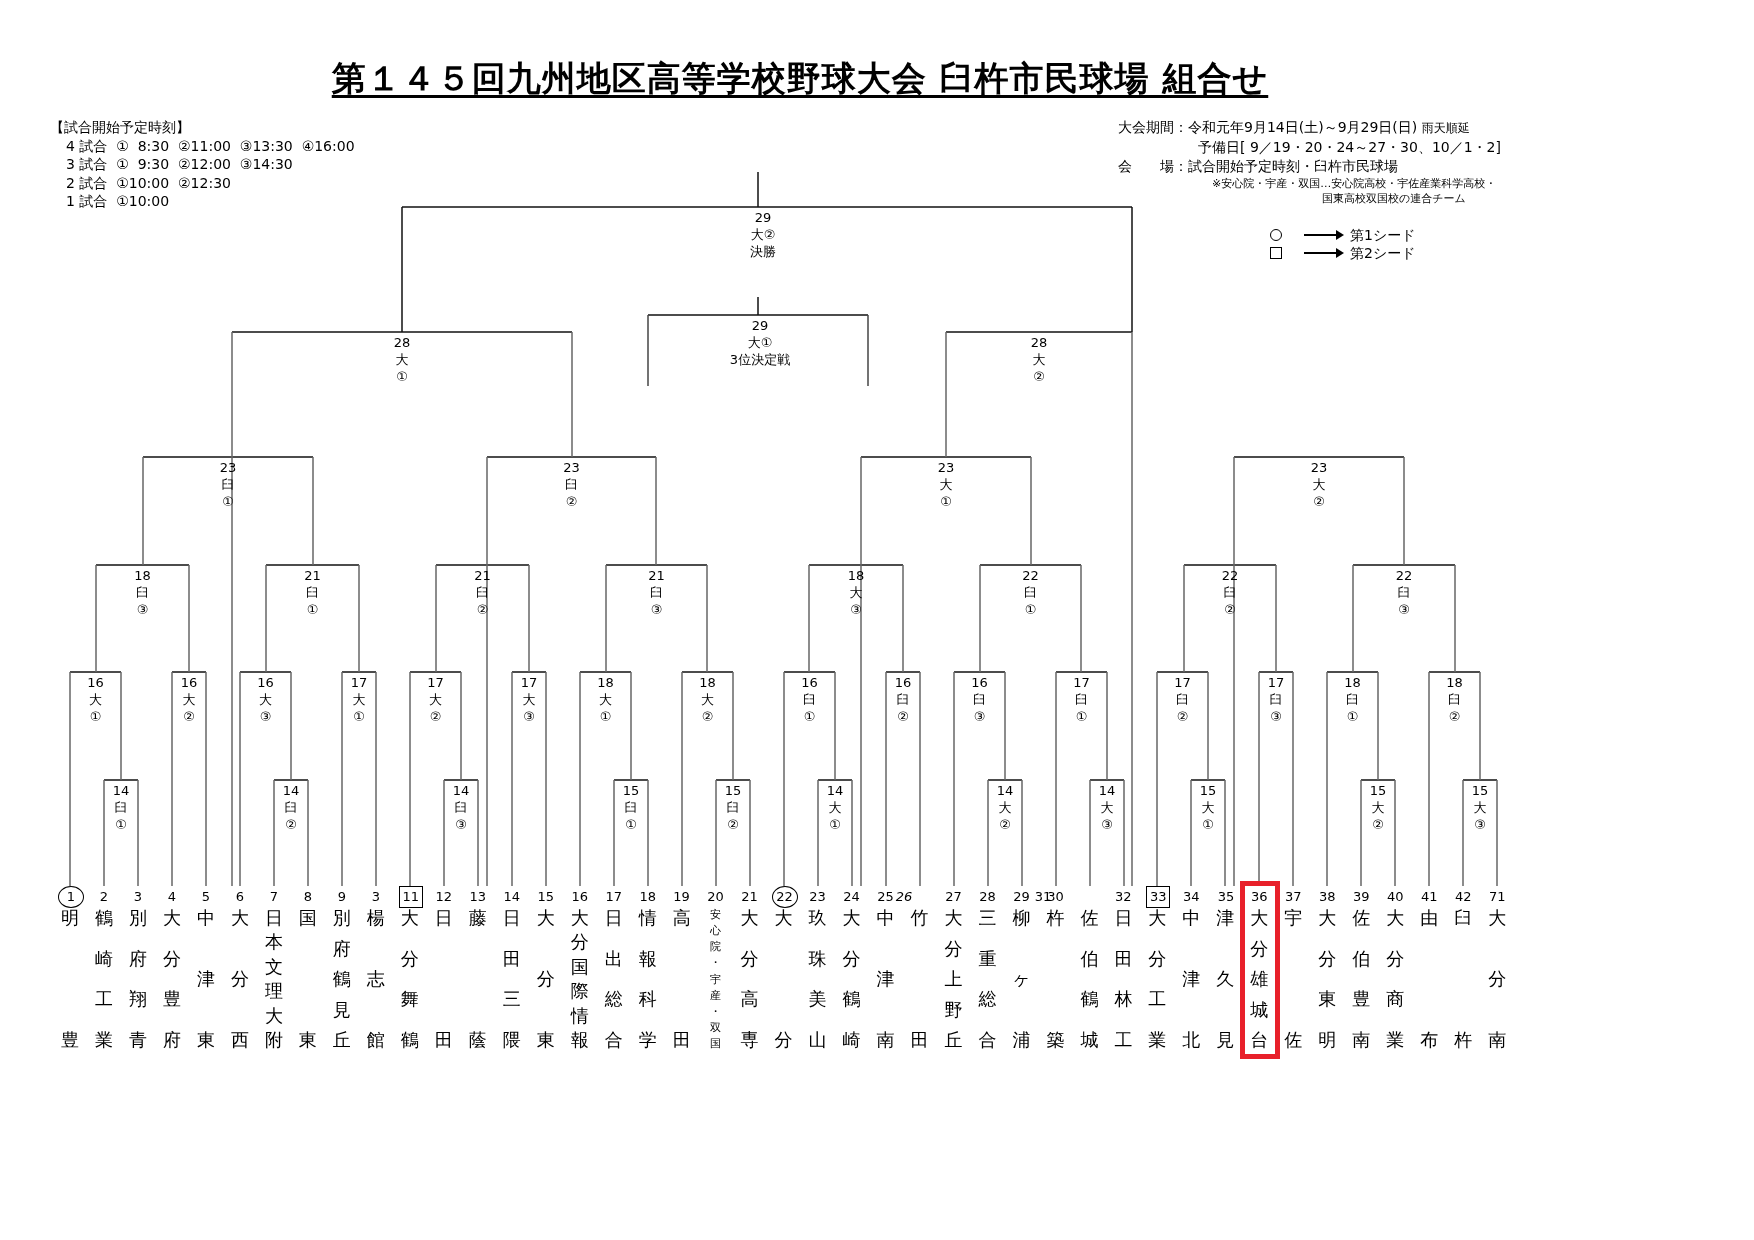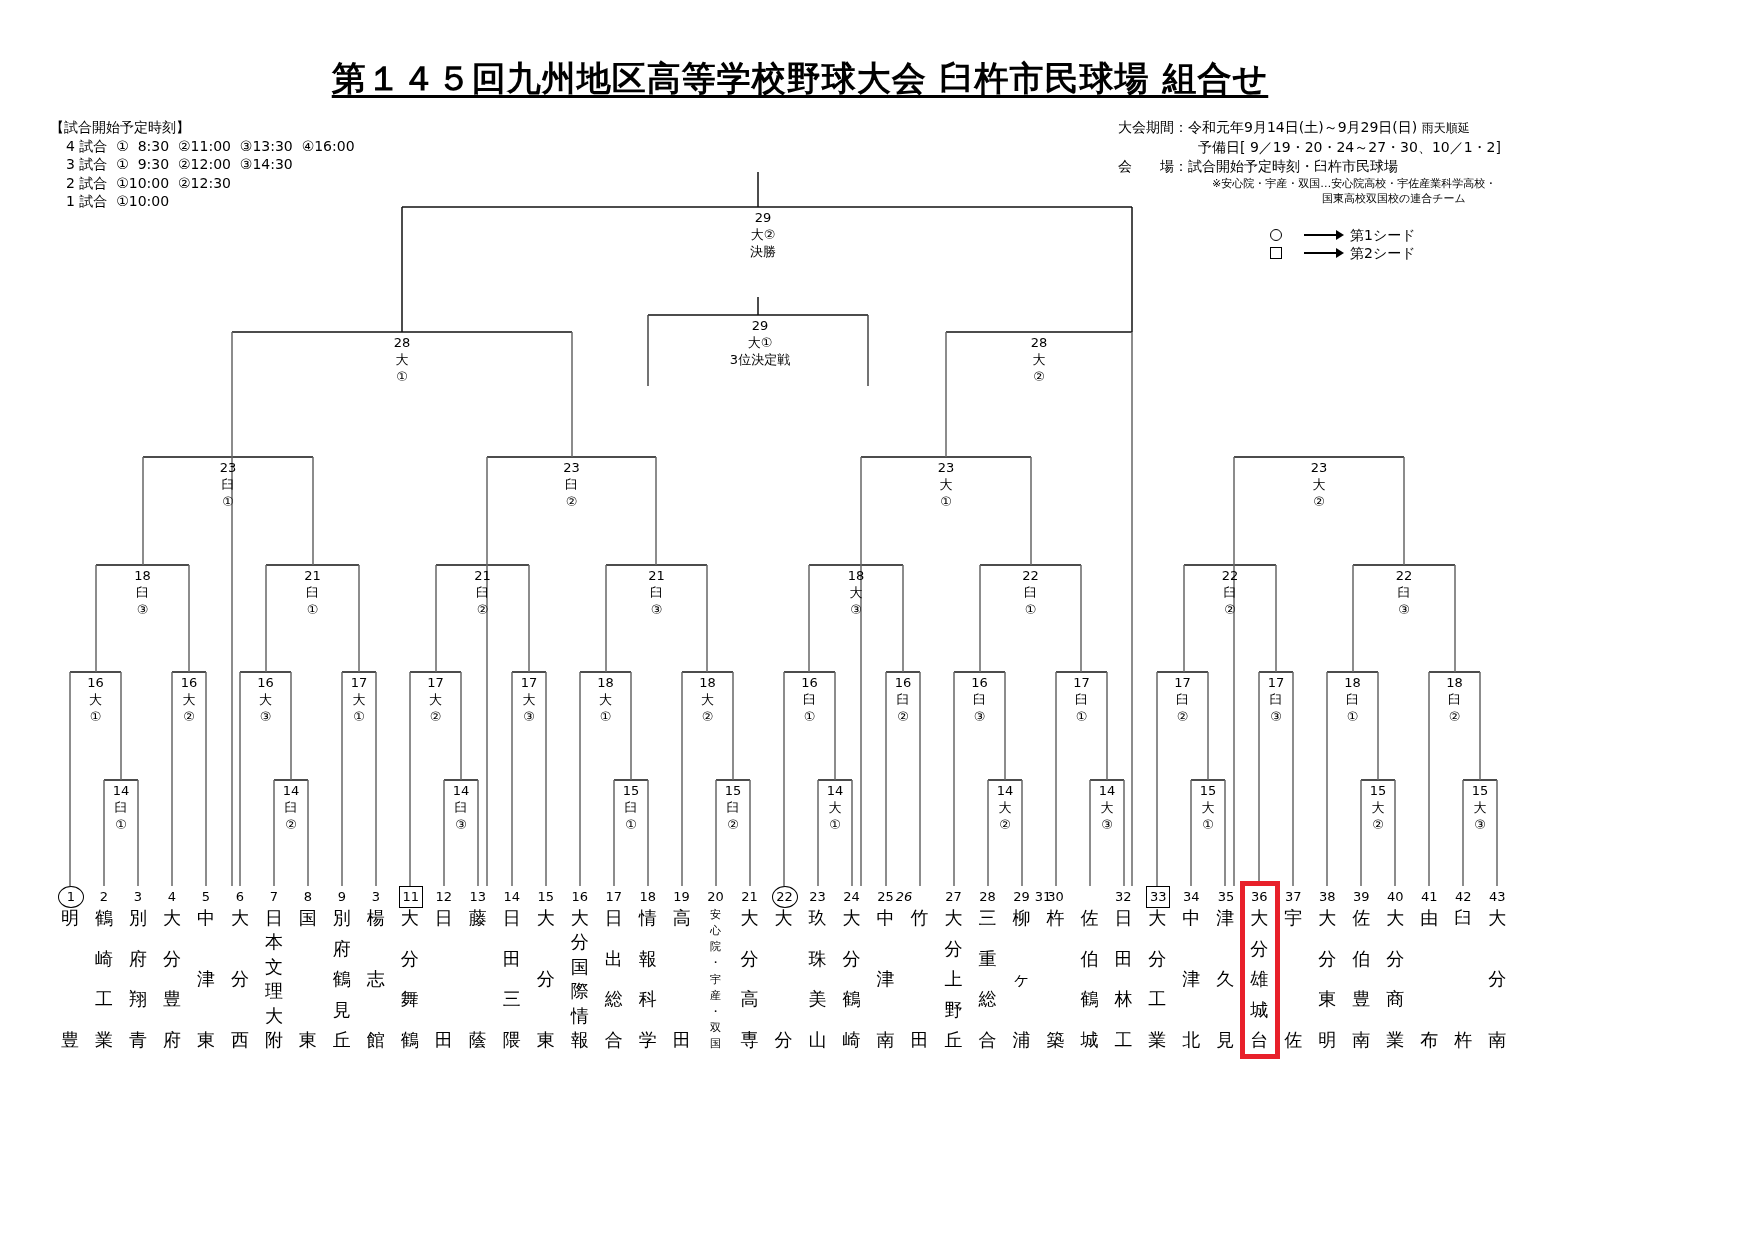--- a/index.html
+++ b/index.html
@@ -685,20 +685,20 @@
     <div class="num" style="left: 1429.2px;">41</div>
     <div class="school" style="left: 1429.2px;">
       <span>由</span>
       <span>布</span>
     </div>
     <div class="num" style="left: 1463.18px;">42</div>
     <div class="school" style="left: 1463.18px;">
       <span>臼</span>
       <span>杵</span>
     </div>
-    <div class="num" style="left: 1497.16px;">43</div>
+    <div class="num" style="left: 1497.16px;">71</div>
     <div class="school" style="left: 1497.16px;">
       <span>大</span>
       <span>分</span>
       <span>南</span>
     </div>
   </div>
 <div class="hl"></div>
 
 </body></html>

